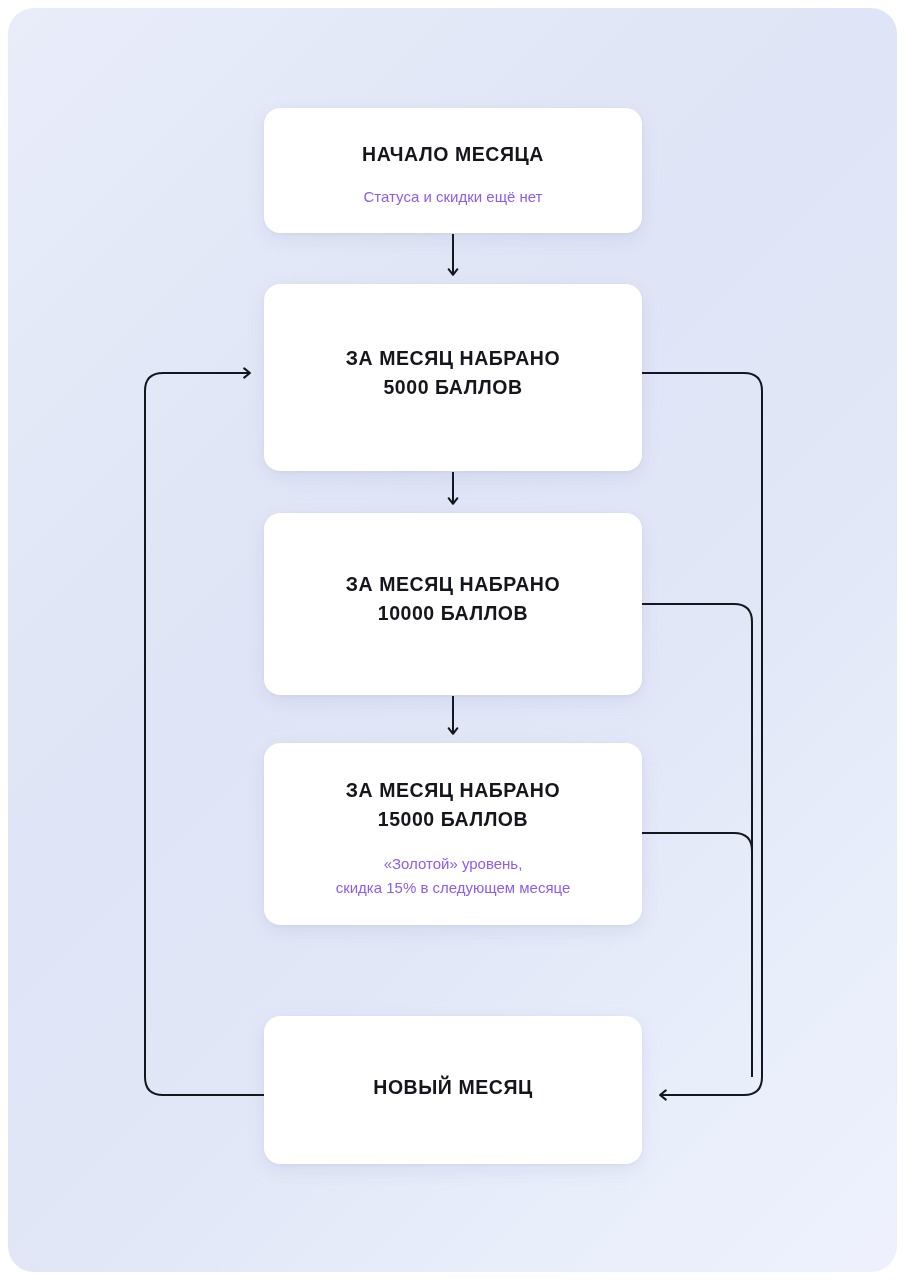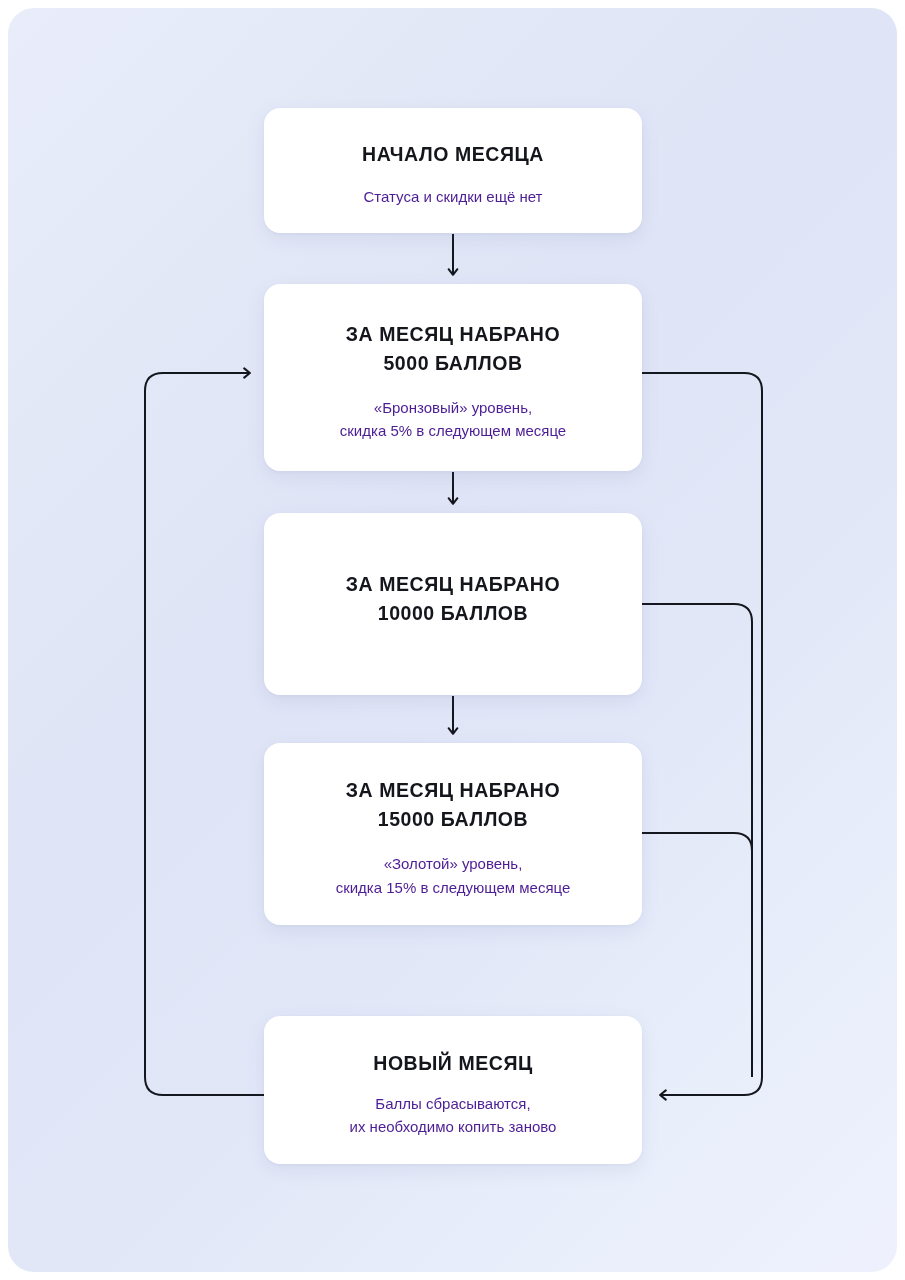--- a/index.html
+++ b/index.html
@@ -75,21 +75,21 @@
     color: #14161c;
     text-transform: uppercase;
     margin: 8px;
     white-space: pre-line;
   }
 
   .card-desc {
     font-size: 15px;
     font-weight: 400;
     line-height: 1.58;
-    color: #4c1d95;
+    color: #8b5cf6;
     margin: 0;
     white-space: pre-line;
   }
 
   
   #card-start       { top: 108px;  height: 125px; }
   #card-start .card-title { margin-bottom: 16px; }
 
   #card-bronze      { top: 284px;  height: 187px; }
   #card-bronze .card-title { margin-bottom: 18px; }
@@ -142,35 +142,31 @@
   </svg>
 
   <div class="card" id="card-start">
     <div class="card-title">НАЧАЛО МЕСЯЦА</div>
     <div class="card-desc">Статуса и скидки ещё нет</div>
   </div>
 
   <div class="card" id="card-bronze">
     <div class="card-title">ЗА МЕСЯЦ НАБРАНО
 5000 БАЛЛОВ</div>
-    <div class="card-desc">«Бронзовый» уровень,
-скидка 5% в следующем месяце</div>
   </div>
 
   <div class="card" id="card-silver">
     <div class="card-title">ЗА МЕСЯЦ НАБРАНО
 10000 БАЛЛОВ</div>
   </div>
 
   <div class="card" id="card-gold">
     <div class="card-title">ЗА МЕСЯЦ НАБРАНО
 15000 БАЛЛОВ</div>
     <div class="card-desc">«Золотой» уровень,
 скидка 15% в следующем месяце</div>
   </div>
 
   <div class="card" id="card-newmonth">
     <div class="card-title">НОВЫЙ МЕСЯЦ</div>
-    <div class="card-desc">Баллы сбрасываются,
-их необходимо копить заново</div>
   </div>
 
 </div>
 
 </body></html>

